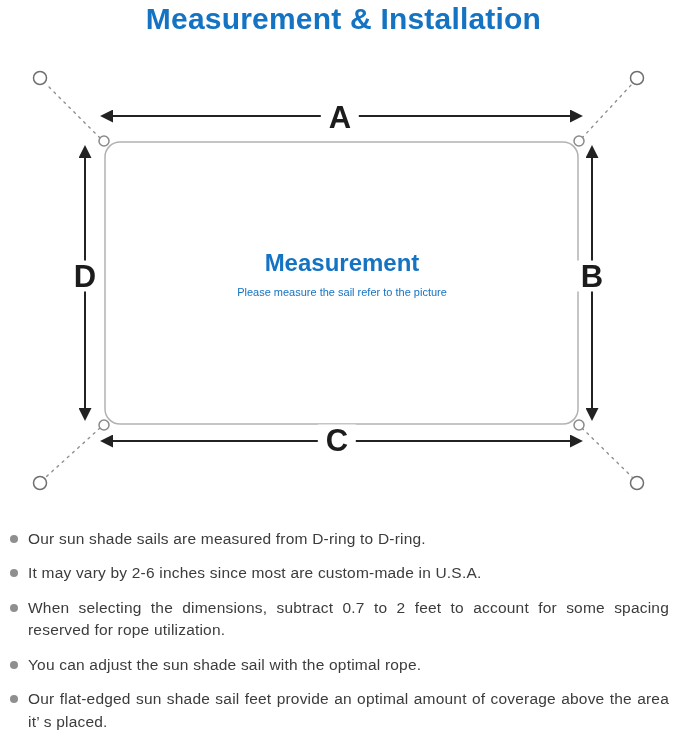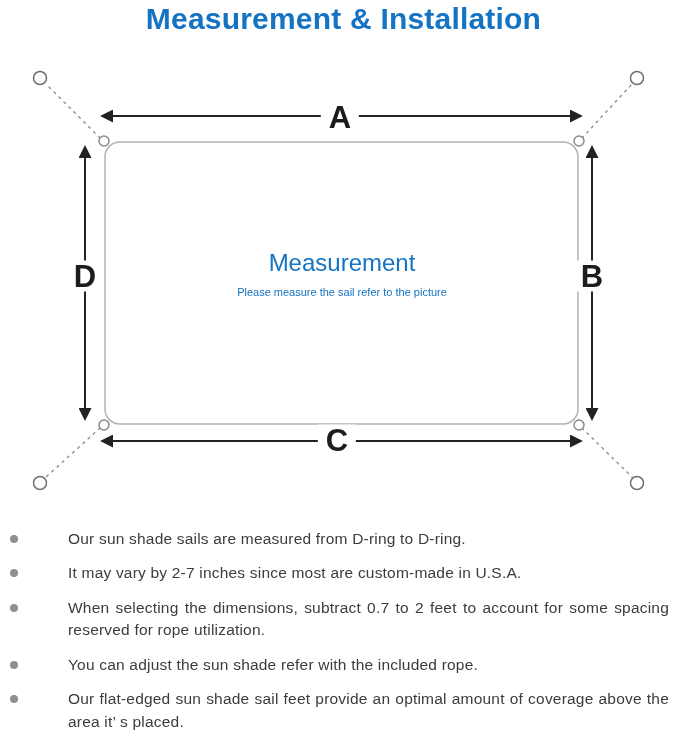--- a/index.html
+++ b/index.html
@@ -48,42 +48,41 @@
     position: absolute;
     left: 342px;
     top: 273px;
     transform: translate(-50%, -50%);
     width: 430px;
     text-align: center;
   }
   .center-title {
     color: #1473c2;
     font-size: 24px;
-    font-weight: normal;
+    font-weight: bold;
     margin-bottom: 9px;
   }
   .center-sub {
     color: #1473c2;
     font-size: 11px;
   }
   .notes {
     position: absolute;
     top: 528px;
     left: 10px;
     right: 8px;
   }
   .note-item {
     display: flex;
     align-items: flex-start;
     margin-bottom: 12px;
     color: #3c3c3c;
     font-size: 15.5px;
     line-height: 1.45;
     letter-spacing: 0.2px;
-    gap: 40px;
   }
   .bullet-dot {
     flex: 0 0 auto;
     width: 8px;
     height: 8px;
     border-radius: 50%;
     background: #8f8f8f;
     margin: 7px 10px 0 0;
   }
   .note-text {
@@ -146,27 +145,27 @@
   </div>
 </div>
 
 <div class="notes">
   <div class="note-item">
     <span class="bullet-dot"></span>
     <span class="note-text">Our sun shade sails are measured from D-ring to D-ring.</span>
   </div>
   <div class="note-item">
     <span class="bullet-dot"></span>
-    <span class="note-text">It may vary by 2-7 inches since most are custom-made in U.S.A.</span>
+    <span class="note-text">It may vary by 2-6 inches since most are custom-made in U.S.A.</span>
   </div>
   <div class="note-item">
     <span class="bullet-dot"></span>
     <span class="note-text">When selecting the dimensions, subtract 0.7 to 2 feet to account for some spacing reserved for rope utilization.</span>
   </div>
   <div class="note-item">
     <span class="bullet-dot"></span>
-    <span class="note-text">You can adjust the sun shade refer with the included rope.</span>
+    <span class="note-text">You can adjust the sun shade sail with the optimal rope.</span>
   </div>
   <div class="note-item">
     <span class="bullet-dot"></span>
     <span class="note-text">Our flat-edged sun shade sail feet provide an optimal amount of coverage above the area it’ s placed.</span>
   </div>
 </div>
 
 </body></html>

